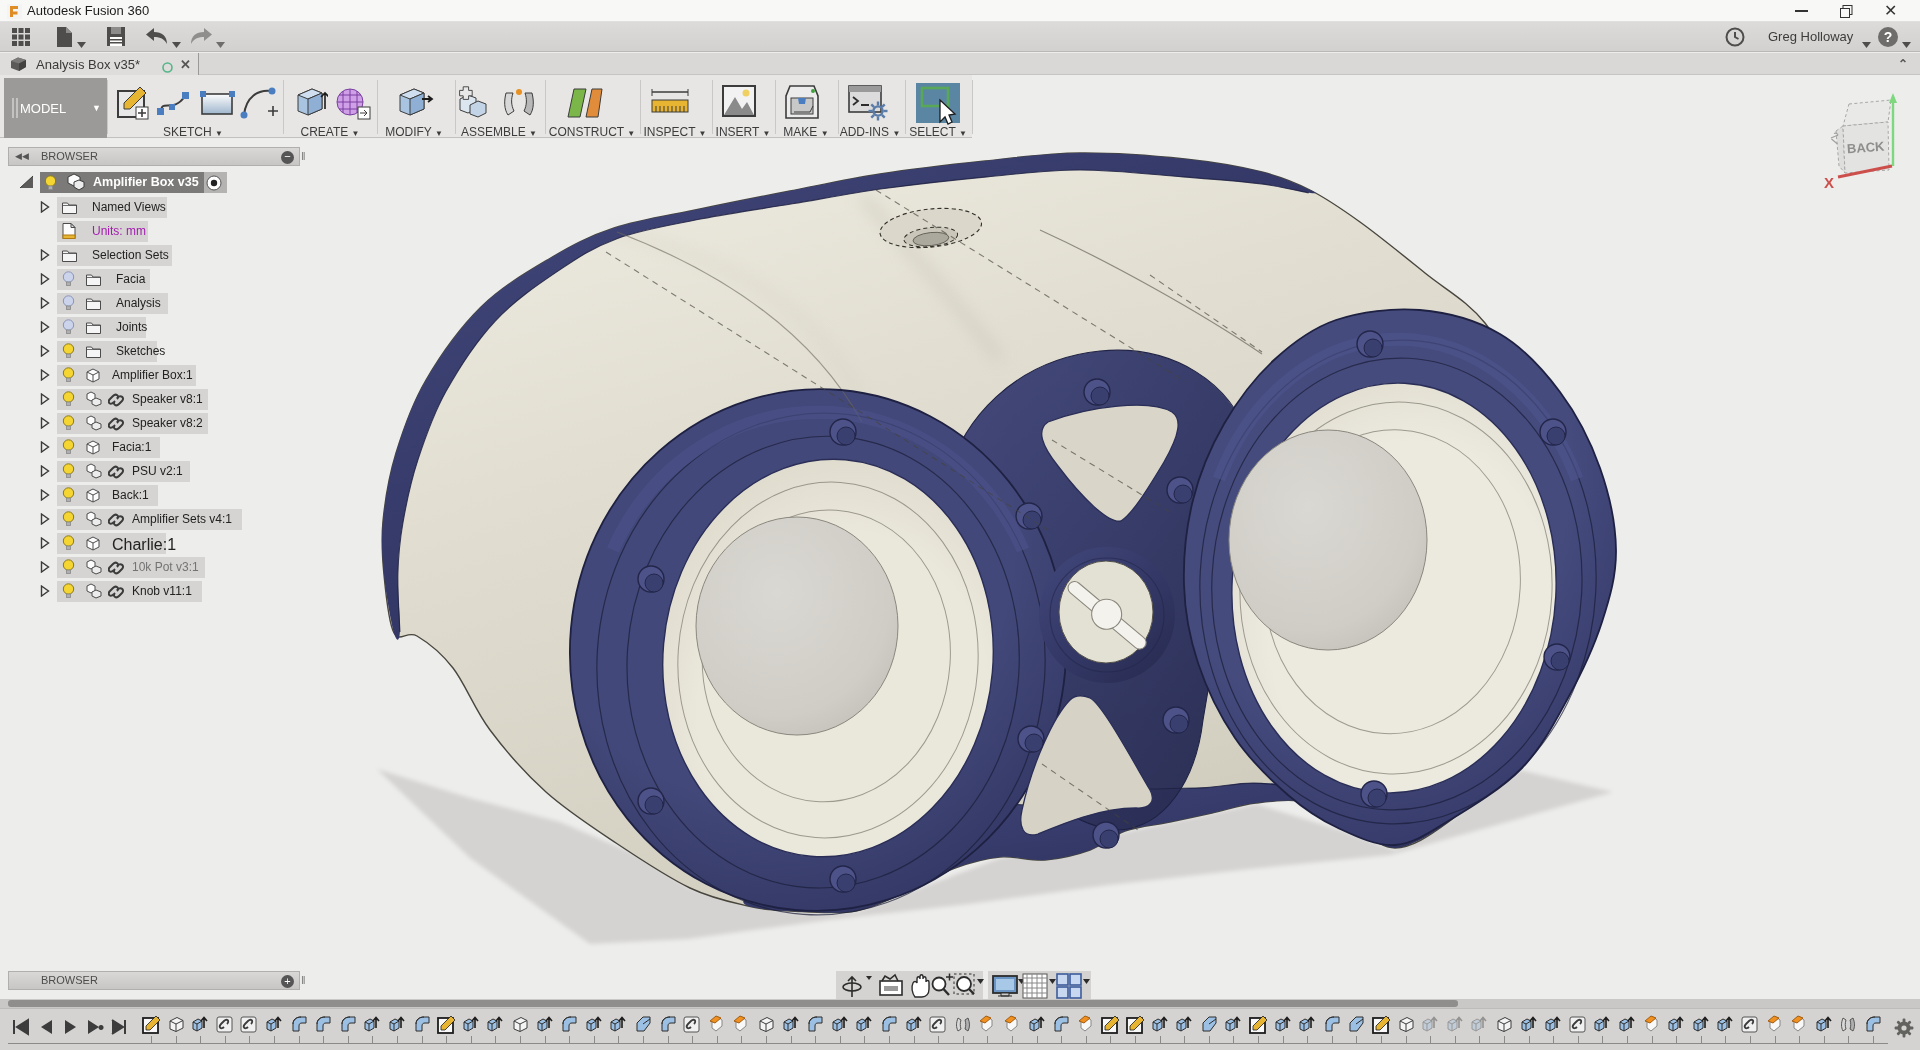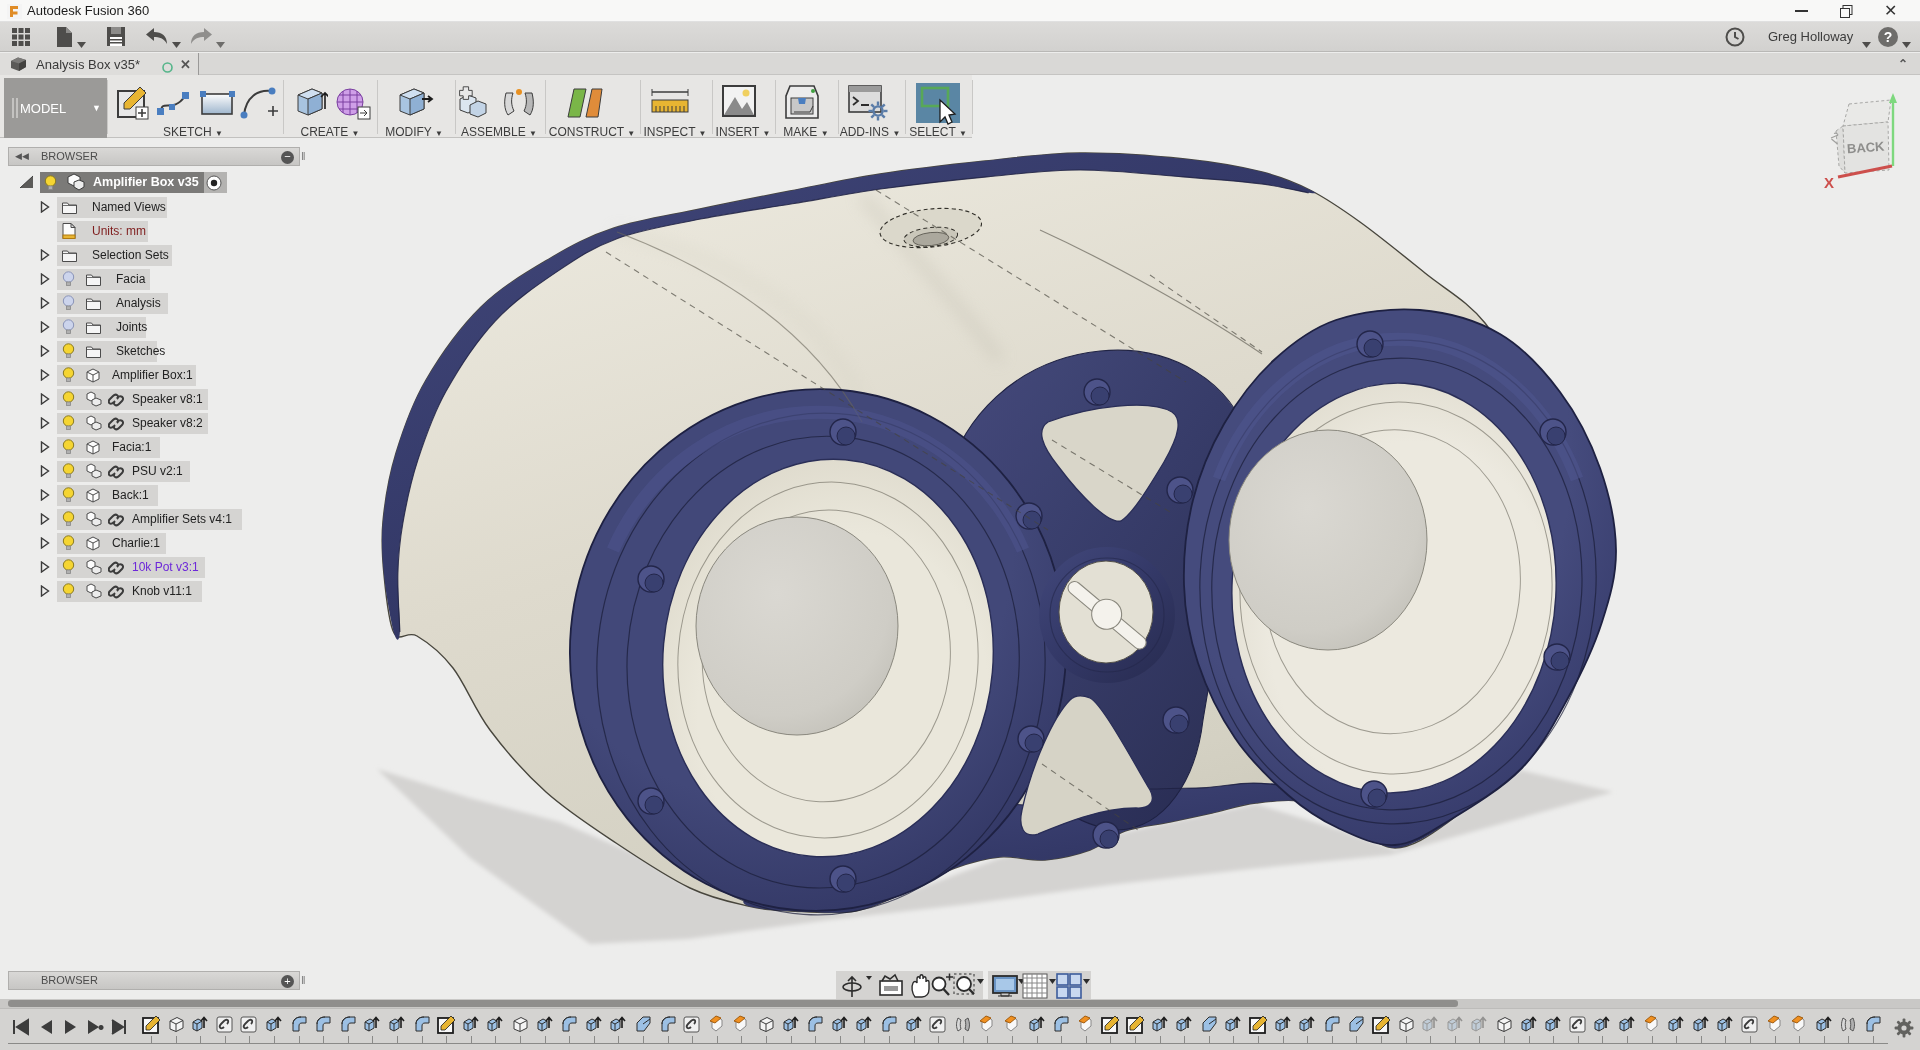--- a/index.html
+++ b/index.html
@@ -403,21 +403,21 @@
     <path d="M0.5,2 h5 l1.5,2 h7.5 v8.5 h-14 Z" fill="#f5f5f5" stroke="#4c4c4c"></path>
     <path d="M0.5,4.5 h14" stroke="#4c4c4c" stroke-width="0.8"></path>
   </svg>
 <div class="abs" style="left:92px;top:200px;font-size:12px;color:#222">Named Views</div>
 <div class="abs" style="left:57px;top:221px;width:91px;height:21px;background:#d5d4d2"></div>
 <svg class="abs" style="left:62px;top:223px" width="14" height="16" viewBox="0 0 14 16">
     <path d="M1,0.5 h8 l4,4 v11 h-12 Z" fill="#fcfcfc" stroke="#4c4c4c"></path>
     <path d="M9,0.5 l4,4 h-4 Z" fill="#dcdcdc" stroke="#4c4c4c"></path>
     <rect x="1" y="12" width="12" height="3.5" fill="#e8b532" stroke="#b07a10"></rect>
   </svg>
-<div class="abs" style="left:92px;top:224px;font-size:12px;color:#7f1d1d">Units: mm</div>
+<div class="abs" style="left:92px;top:224px;font-size:12px;color:#a21caf">Units: mm</div>
 <svg class="abs" style="left:40px;top:249px" width="10" height="12" viewBox="0 0 10 12">
     <path d="M1.5,1 L8.5,6 L1.5,11 Z" fill="none" stroke="#3c3c3c" stroke-width="1.4"></path>
   </svg>
 <div class="abs" style="left:57px;top:245px;width:115px;height:21px;background:#d5d4d2"></div>
 <svg class="abs" style="left:62px;top:249px" width="15" height="13" viewBox="0 0 15 13">
     <path d="M0.5,2 h5 l1.5,2 h7.5 v8.5 h-14 Z" fill="#f5f5f5" stroke="#4c4c4c"></path>
     <path d="M0.5,4.5 h14" stroke="#4c4c4c" stroke-width="0.8"></path>
   </svg>
 <div class="abs" style="left:92px;top:248px;font-size:12px;color:#222">Selection Sets</div>
 <svg class="abs" style="left:40px;top:273px" width="10" height="12" viewBox="0 0 10 12">
@@ -584,38 +584,38 @@
   </svg>
 <div class="abs" style="left:57px;top:533px;width:109px;height:21px;background:#d5d4d2"></div>
 <svg class="abs" style="left:62px;top:535px" width="13" height="16" viewBox="0 0 13 16">
     <circle cx="6.5" cy="6" r="5.2" fill="#f5d532" stroke="#8a7a20" stroke-width="1"></circle>
     <rect x="4.5" y="11" width="4" height="3.5" fill="#b0b0b0" stroke="#888" stroke-width="0.8"></rect>
   </svg>
 <svg class="abs" style="left:86px;top:536px" width="14" height="15" viewBox="0 0 14 15">
     <path d="M1,4 L7,1 L13,4 L13,11 L7,14 L1,11 Z" fill="#fcfcfc" stroke="#4c4c4c"></path>
     <path d="M1,4 L7,7 L13,4 M7,7 L7,14" stroke="#4c4c4c" fill="none"></path>
   </svg>
-<div class="abs" style="left:112px;top:536px;font-size:12px;color:#222">Charlie:1</div>
+<div class="abs" style="left:112px;top:536px;font-size:16px;color:#222">Charlie:1</div>
 <svg class="abs" style="left:40px;top:561px" width="10" height="12" viewBox="0 0 10 12">
     <path d="M1.5,1 L8.5,6 L1.5,11 Z" fill="none" stroke="#3c3c3c" stroke-width="1.4"></path>
   </svg>
 <div class="abs" style="left:57px;top:557px;width:148px;height:21px;background:#d5d4d2"></div>
 <svg class="abs" style="left:62px;top:559px" width="13" height="16" viewBox="0 0 13 16">
     <circle cx="6.5" cy="6" r="5.2" fill="#f5d532" stroke="#8a7a20" stroke-width="1"></circle>
     <rect x="4.5" y="11" width="4" height="3.5" fill="#b0b0b0" stroke="#888" stroke-width="0.8"></rect>
   </svg>
 <svg class="abs" style="left:86px;top:559px" width="16" height="16" viewBox="0 0 16 16">
     <path d="M1,3 L5,1 L9,3 L9,8 L5,10 L1,8 Z" fill="#fcfcfc" stroke="#4c4c4c"></path>
     <path d="M6,9 L10,7 L15,9 L15,13 L10,15 L6,13 Z" fill="#ececec" stroke="#4c4c4c"></path>
   </svg>
 <svg class="abs" style="left:108px;top:561px" width="16" height="14" viewBox="0 0 16 14">
     <path d="M6,9 C2,13 -1,9 2,6 L5,3 C8,0 12,3 9,6" stroke="#3c3c3c" stroke-width="2" fill="none"></path>
     <path d="M9,5 C13,1 17,5 14,8 L11,11 C8,14 4,11 7,8" stroke="#3c3c3c" stroke-width="2" fill="none"></path>
   </svg>
-<div class="abs" style="left:132px;top:560px;font-size:12px;color:#6d28d9">10k Pot v3:1</div>
+<div class="abs" style="left:132px;top:560px;font-size:12px;color:#737373">10k Pot v3:1</div>
 <svg class="abs" style="left:40px;top:585px" width="10" height="12" viewBox="0 0 10 12">
     <path d="M1.5,1 L8.5,6 L1.5,11 Z" fill="none" stroke="#3c3c3c" stroke-width="1.4"></path>
   </svg>
 <div class="abs" style="left:57px;top:581px;width:145px;height:21px;background:#d5d4d2"></div>
 <svg class="abs" style="left:62px;top:583px" width="13" height="16" viewBox="0 0 13 16">
     <circle cx="6.5" cy="6" r="5.2" fill="#f5d532" stroke="#8a7a20" stroke-width="1"></circle>
     <rect x="4.5" y="11" width="4" height="3.5" fill="#b0b0b0" stroke="#888" stroke-width="0.8"></rect>
   </svg>
 <svg class="abs" style="left:86px;top:583px" width="16" height="16" viewBox="0 0 16 16">
     <path d="M1,3 L5,1 L9,3 L9,8 L5,10 L1,8 Z" fill="#fcfcfc" stroke="#4c4c4c"></path>

